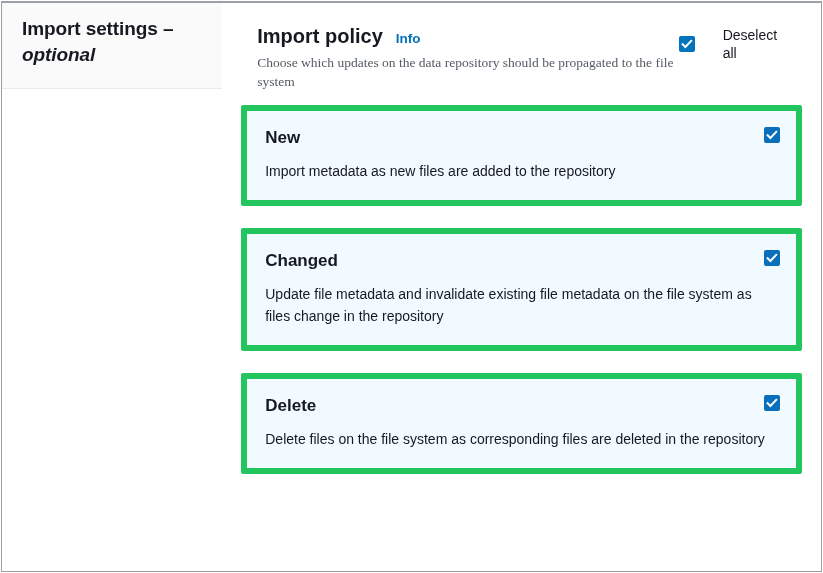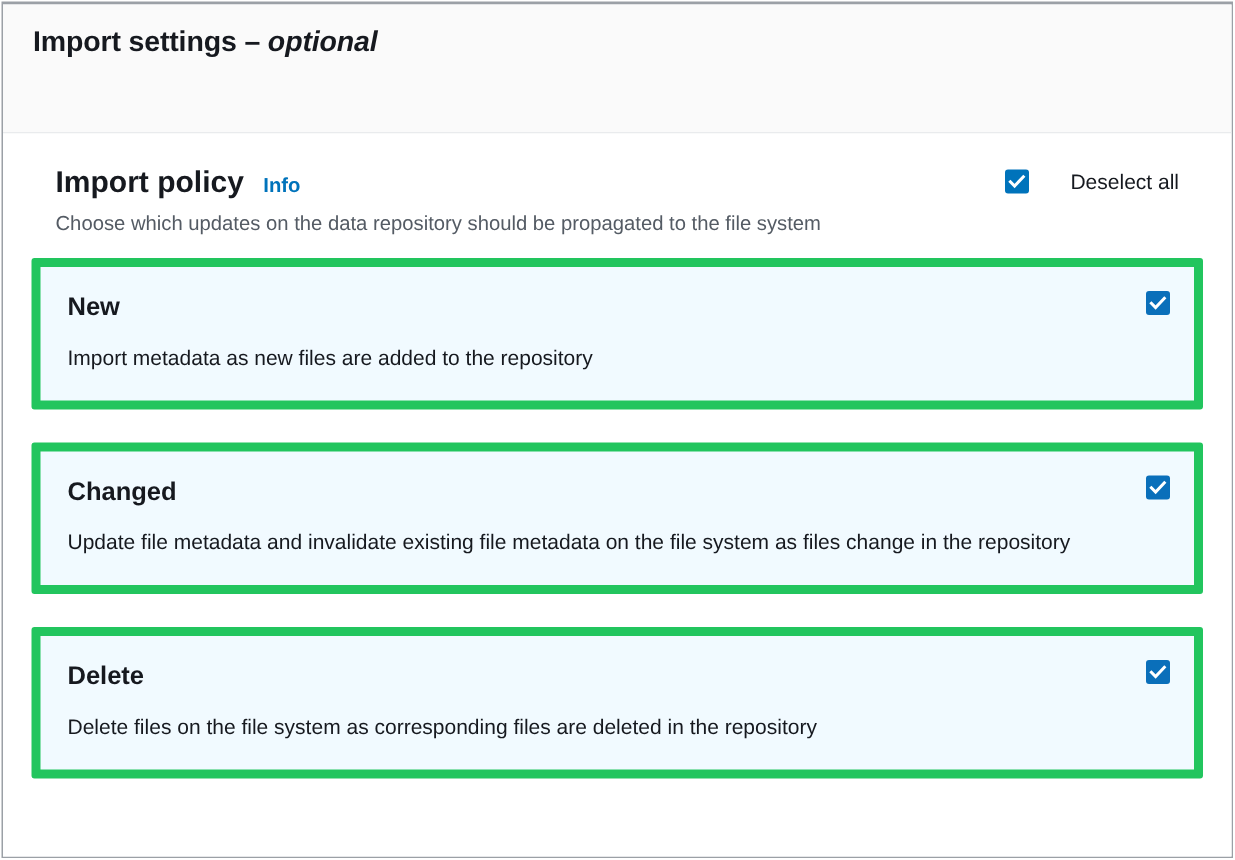--- a/index.html
+++ b/index.html
@@ -26,21 +26,21 @@
     position: absolute;
     left: 1px;
     top: 1px;
     width: 821px;
     height: 571px;
     box-sizing: border-box;
     border: 1px solid #9ba0a6;
     border-top-width: 2px;
     background: #ffffff;
     display: flex;
-    flex-direction: column;
+    flex-direction: row;
   }
 
   
   .panel-header {
     box-sizing: border-box;
     background: #fafafa;
     border-bottom: 1px solid #e9ebed;
     padding: 13px 20px 18px 20px;
     height: 86px;
   }
@@ -96,20 +96,21 @@
     font-weight: bold;
     color: #0073bb;
     text-decoration: none;
     cursor: pointer;
   }
   .policy-desc {
     margin: 6px 0 0 0;
     font-size: 13.5px;
     color: #545b64;
     line-height: 19px;
+    font-family: Liberation Serif, serif;
   }
 
   .deselect-all {
     display: flex;
     align-items: center;
     gap: 9px;
     margin-top: 1px;
     cursor: pointer;
     user-select: none;
   }

